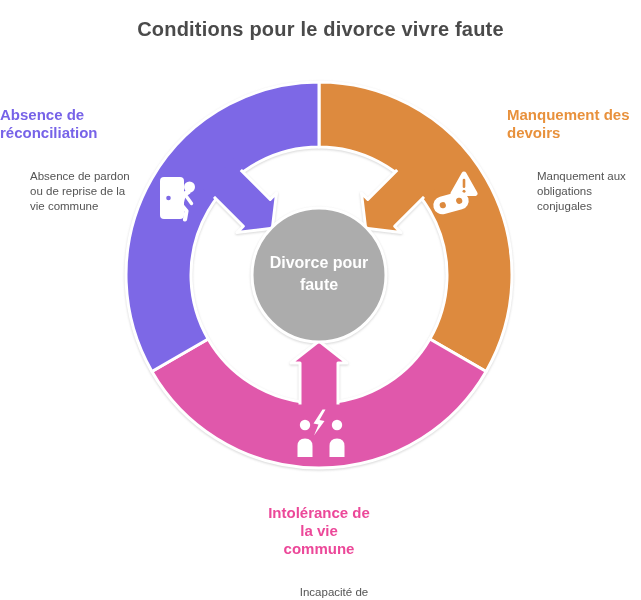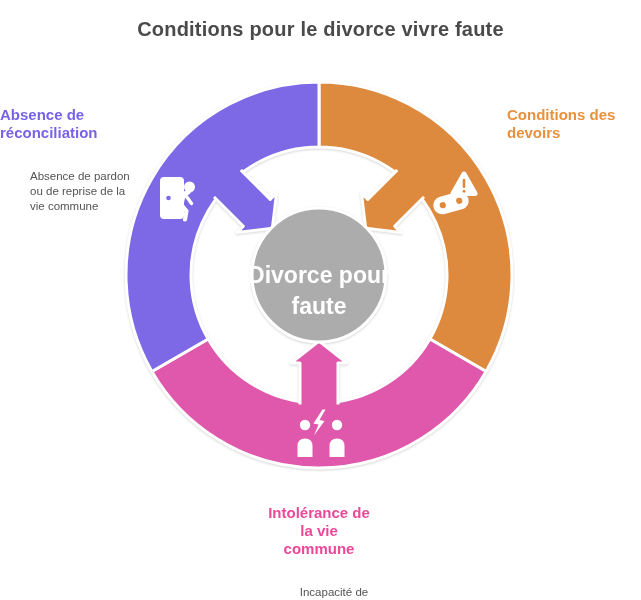--- a/index.html
+++ b/index.html
@@ -13,22 +13,22 @@
     position:absolute;top:18px;left:0;width:641px;text-align:center;
     font-size:20px;font-weight:700;letter-spacing:.2px;
   }
   .label-block{position:absolute;white-space:pre-line;}
   .label-heading{font-size:15px;font-weight:700;line-height:1.2;white-space:pre-line;}
   .label-desc{font-size:11.5px;line-height:1.32;margin-top:9px;white-space:pre-line;margin-left:30px;}
   .block-left{left:0;top:88px;width:130px;}
   .block-right{left:507px;top:88px;width:126px;text-align:left;}
   .block-bottom{left:239px;top:486px;width:160px;text-align:center;}
   .center-label{
-    position:absolute;left:239px;top:260px;width:160px;text-align:center;
-    font-size:23px;font-weight:700;line-height:1.35;white-space:pre-line;
+    position:absolute;left:239px;top:252px;width:160px;text-align:center;
+    font-size:16px;font-weight:700;line-height:1.35;white-space:pre-line;
   }
   .shape-group{filter:drop-shadow(0 1.5px 1px rgba(110,110,110,.28));}
 </style>
 </head>
 <body>
 
 <div class="stage">
 
   <div class="page-title" style="color: rgb(74, 74, 74);">Conditions pour le divorce vivre faute</div>
 
@@ -90,22 +90,25 @@
 
   <div class="label-block block-left">
     <div class="label-heading" style="color: rgb(119, 99, 232);">Absence de
 réconciliation</div>
     <div class="label-desc" style="color: rgb(84, 84, 84);">Absence de pardon
 ou de reprise de la
 vie commune</div>
   </div>
 
   <div class="label-block block-right">
-    <div class="label-heading" style="color: rgb(232, 145, 60);">Conditions des
+    <div class="label-heading" style="color: rgb(232, 145, 60);">Manquement des
 devoirs</div>
+    <div class="label-desc" style="color: rgb(84, 84, 84);">Manquement aux
+obligations
+conjugales</div>
   </div>
 
   <div class="label-block block-bottom">
     <div class="label-heading" style="color: #ec4899;">Intolérance de
 la vie
 commune</div>
     <div class="label-desc" style="color: rgb(84, 84, 84);">Incapacité de
 continuer à vivre
 ensemble</div>
   </div>

